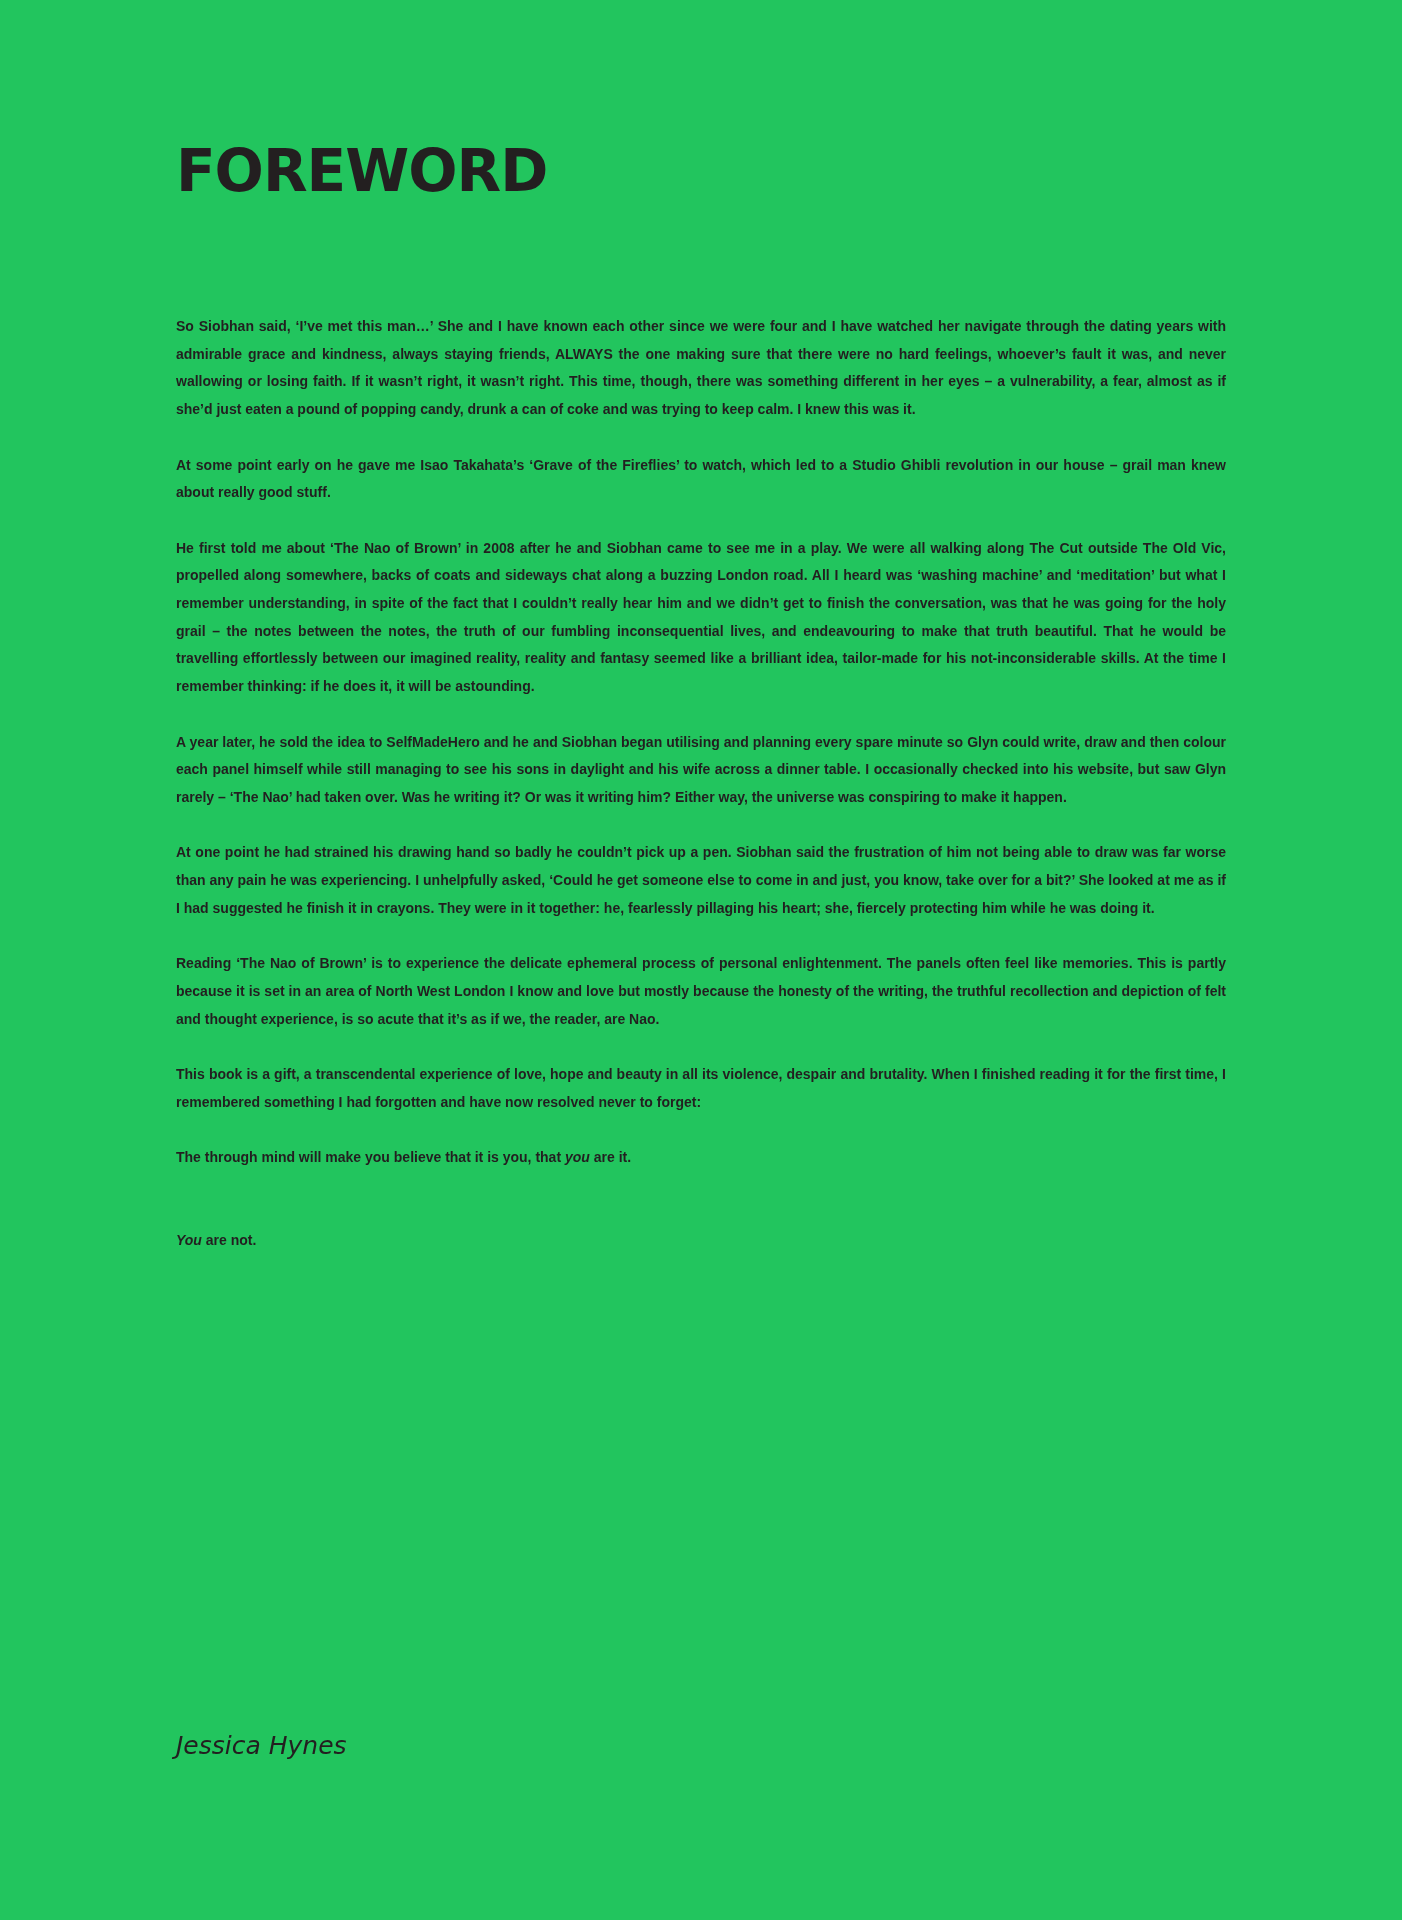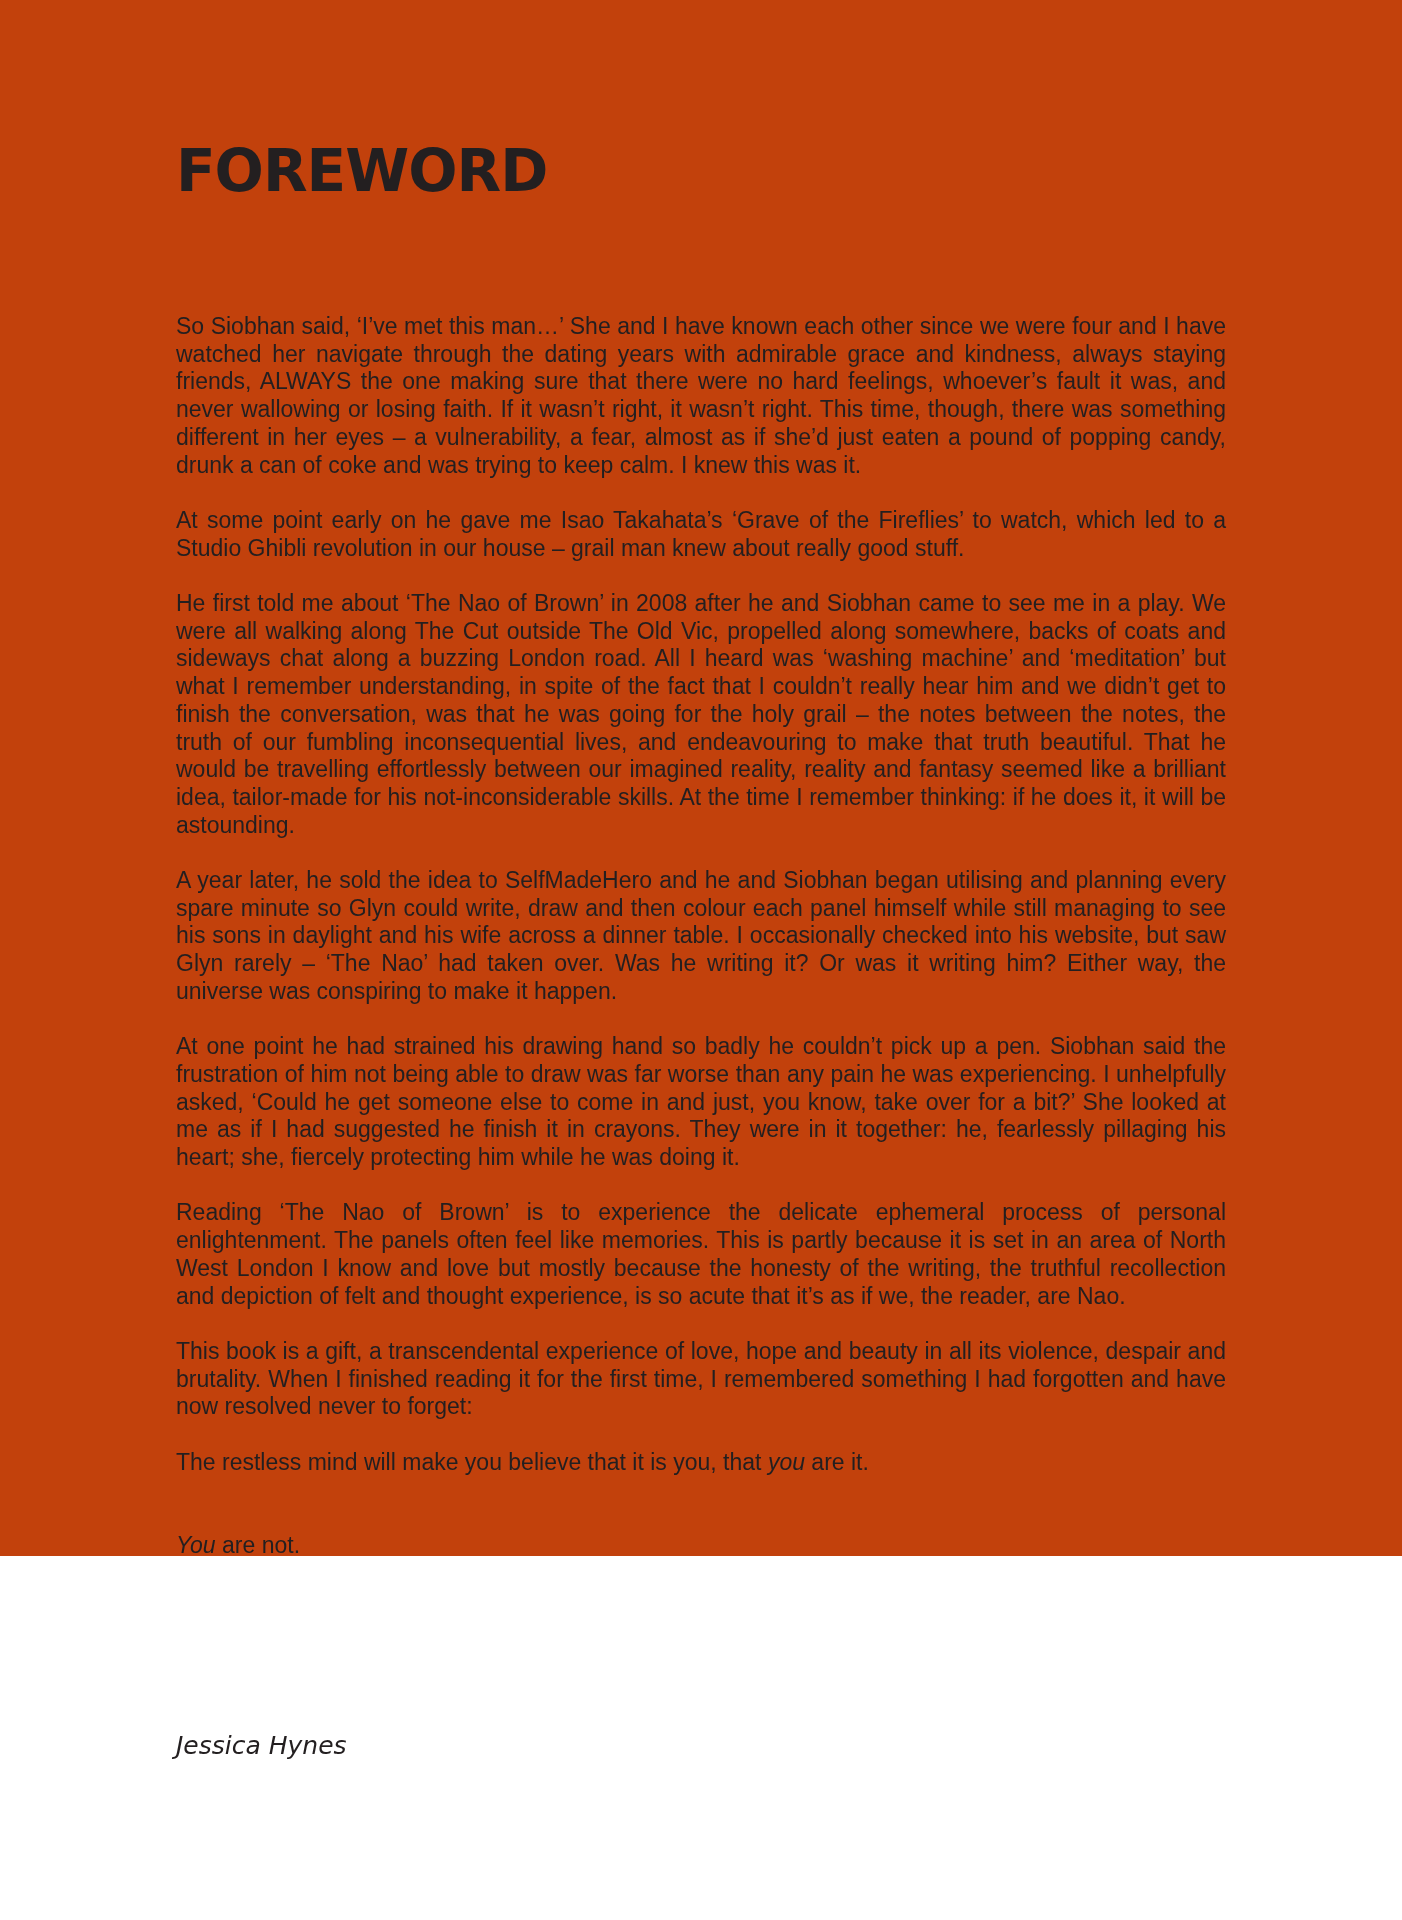--- a/index.html
+++ b/index.html
@@ -1,33 +1,34 @@
 <!DOCTYPE html>
 <html><head>
 <meta charset="utf-8">
 <style>
   html, body { margin: 0; padding: 0; background: #ffffff; }
   body { width: 1402px; height: 1920px; position: relative; overflow: hidden; }
-  .page { position: absolute; left: 0; top: 0; width: 1402px; height: 1556px; background: #c2410c; }
+  .page { position: absolute; left: 0; top: 0; width: 1402px; height: 1920px; background: #22c55e; }
   .title {
     position: absolute; left: 176px; top: 136px;
     margin: 0;
     font-family: "DejaVu Sans", sans-serif;
     font-weight: bold;
     font-size: 58px;
     letter-spacing: -1px;
     line-height: 70px;
     color: #231f20;
   }
   .body {
     position: absolute; left: 176px; top: 313px; width: 1050px;
     font-family: "Liberation Sans", sans-serif;
-    font-size: 23px;
+    font-size: 14px;
     line-height: 27.7px;
     color: #231f20;
+    font-weight: bold;
   }
   .body p { margin: 0 0 27.7px 0; text-align: justify; }
   .body p.last-line-left { text-align: left; }
   .quote { margin-bottom: 55.4px !important; }
   .ital { font-style: italic; }
   .signature {
     position: absolute; left: 176px; top: 1730px;
     font-family: "DejaVu Sans", sans-serif;
     font-weight: normal; font-style: italic;
     font-size: 25px; line-height: 32px;
@@ -41,18 +42,18 @@
   <h1 class="title">FOREWORD</h1>
 
   <div class="body">
     <p>So Siobhan said, ‘I’ve met this man…’ She and I have known each other since we were four and I have watched her navigate through the dating years with admirable grace and kindness, always staying friends, ALWAYS the one making sure that there were no hard feelings, whoever’s fault it was, and never wallowing or losing faith. If it wasn’t right, it wasn’t right. This time, though, there was something different in her eyes – a vulnerability, a fear, almost as if she’d just eaten a pound of popping candy, drunk a can of coke and was trying to keep calm. I knew this was it.</p>
     <p>At some point early on he gave me Isao Takahata’s ‘Grave of the Fireflies’ to watch, which led to a Studio Ghibli revolution in our house – grail man knew about really good stuff.</p>
     <p>He first told me about ‘The Nao of Brown’ in 2008 after he and Siobhan came to see me in a play. We were all walking along The Cut outside The Old Vic, propelled along somewhere, backs of coats and sideways chat along a buzzing London road. All I heard was ‘washing machine’ and ‘meditation’ but what I remember understanding, in spite of the fact that I couldn’t really hear him and we didn’t get to finish the conversation, was that he was going for the holy grail – the notes between the notes, the truth of our fumbling inconsequential lives, and endeavouring to make that truth beautiful. That he would be travelling effortlessly between our imagined reality, reality and fantasy seemed like a brilliant idea, tailor-made for his not-inconsiderable skills. At the time I remember thinking: if he does it, it will be astounding.</p>
     <p>A year later, he sold the idea to SelfMadeHero and he and Siobhan began utilising and planning every spare minute so Glyn could write, draw and then colour each panel himself while still managing to see his sons in daylight and his wife across a dinner table. I occasionally checked into his website, but saw Glyn rarely – ‘The Nao’ had taken over. Was he writing it? Or was it writing him? Either way, the universe was conspiring to make it happen.</p>
     <p>At one point he had strained his drawing hand so badly he couldn’t pick up a pen. Siobhan said the frustration of him not being able to draw was far worse than any pain he was experiencing. I unhelpfully asked, ‘Could he get someone else to come in and just, you know, take over for a bit?’ She looked at me as if I had suggested he finish it in crayons. They were in it together: he, fearlessly pillaging his heart; she, fiercely protecting him while he was doing it.</p>
     <p>Reading ‘The Nao of Brown’ is to experience the delicate ephemeral process of personal enlightenment. The panels often feel like memories. This is partly because it is set in an area of North West London I know and love but mostly because the honesty of the writing, the truthful recollection and depiction of felt and thought experience, is so acute that it’s as if we, the reader, are Nao.</p>
     <p>This book is a gift, a transcendental experience of love, hope and beauty in all its violence, despair and brutality. When I finished reading it for the first time, I remembered something I had forgotten and have now resolved never to forget:</p>
-    <p class="quote last-line-left"><span>The restless mind will make you believe that it is you, that </span><span class="ital">you</span><span> are it.</span></p>
+    <p class="quote last-line-left"><span>The through mind will make you believe that it is you, that </span><span class="ital">you</span><span> are it.</span></p>
     <p class="last-line-left"><span class="ital">You</span><span> are not.</span></p>
   </div>
 
   <div class="signature">Jessica Hynes</div>
 </div>
 
 </body></html>

